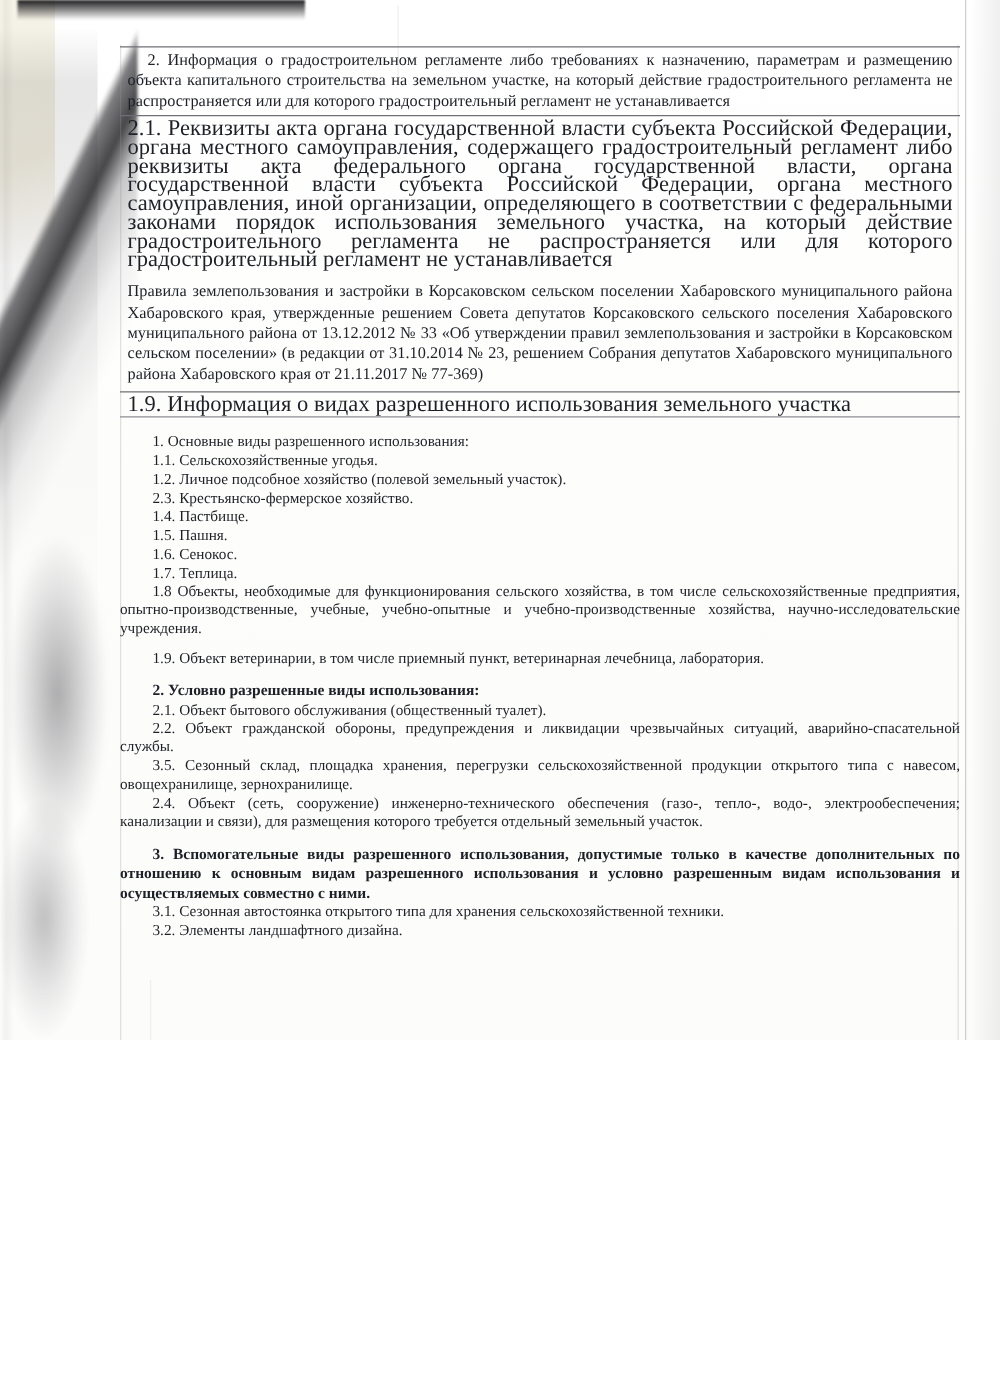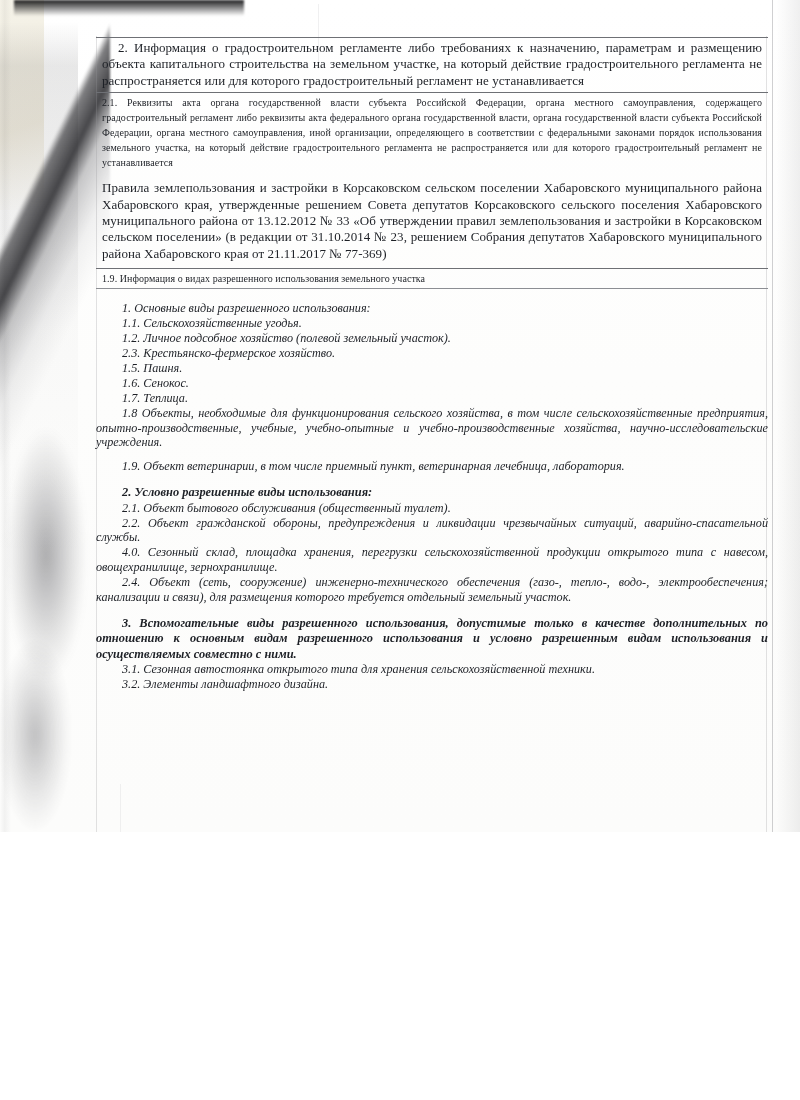--- a/index.html
+++ b/index.html
@@ -118,21 +118,21 @@
     height: 0;
     border-top: 1.1px solid #6e7075;
     margin: 3px 0 2px 0;
   }
   .rule.soft { border-top-color: #8c8e93; }
 
   p.para {
     margin: 0;
     text-align: justify;
     text-justify: inter-word;
-    font-size: 10px;
+    font-size: 18px;
     line-height: 15.0px;
     letter-spacing: 0.05px;
     hyphens: none;
   }
   p.para.indent { text-indent: 16px; }
 
   .grey-note p.para {
     color: #5c5f66;
     font-size: 13.2px;
     line-height: 16.6px;
@@ -258,37 +258,38 @@
     </div>
 
     <div class="rule" style="margin-top:6px;"></div>
 
     <div class="block">
       <p class="para">1.9. Информация о видах разрешенного использования земельного участка</p>
     </div>
 
     <div class="rule soft" style="margin-top:2px;"></div>
 
-    <div class="block list" style="margin-top:12px;font-style:italic;">
+    <div class="block list" style="margin-top:12px;">
       <p class="li ind">1. Основные виды разрешенного использования:</p>
       <p class="li ind">1.1. Сельскохозяйственные угодья.</p>
       <p class="li ind">1.2. Личное подсобное хозяйство (полевой земельный участок).</p>
       <p class="li ind">2.3. Крестьянско-фермерское хозяйство.</p>
+      <p class="li ind">1.4. Пастбище.</p>
       <p class="li ind">1.5. Пашня.</p>
       <p class="li ind">1.6. Сенокос.</p>
       <p class="li ind">1.7. Теплица.</p>
       <p class="li ind">1.8 Объекты, необходимые для функционирования сельского хозяйства, в том числе сельскохозяйственные предприятия, опытно-производственные, учебные, учебно-опытные и учебно-производственные хозяйства, научно-исследовательские учреждения.</p>
       <p class="li ind" style="margin-top:9px;">1.9. Объект ветеринарии, в том числе приемный пункт, ветеринарная лечебница, лаборатория.</p>
 
       <p class="li spacer"></p>
 
       <p class="sec-head">2. Условно разрешенные виды использования:</p>
       <p class="li ind">2.1. Объект бытового обслуживания (общественный туалет).</p>
       <p class="li ind">2.2. Объект гражданской обороны, предупреждения и ликвидации чрезвычайных ситуаций, аварийно-спасательной службы.</p>
-      <p class="li ind">4.0. Сезонный склад, площадка хранения, перегрузки сельскохозяйственной продукции открытого типа с навесом, овощехранилище, зернохранилище.</p>
+      <p class="li ind">3.5. Сезонный склад, площадка хранения, перегрузки сельскохозяйственной продукции открытого типа с навесом, овощехранилище, зернохранилище.</p>
       <p class="li ind">2.4. Объект (сеть, сооружение) инженерно-технического обеспечения (газо-, тепло-, водо-, электрообеспечения; канализации и связи), для размещения которого требуется отдельный земельный участок.</p>
 
       <p class="li spacer"></p>
 
       <p class="sec-head">3. Вспомогательные виды разрешенного использования, допустимые только в качестве дополнительных по отношению к основным видам разрешенного использования и условно разрешенным видам использования и осуществляемых совместно с ними.</p>
       <p class="li ind">3.1. Сезонная автостоянка открытого типа для хранения сельскохозяйственной техники.</p>
       <p class="li ind">3.2. Элементы ландшафтного дизайна.</p>
     </div>
 
   </div>

